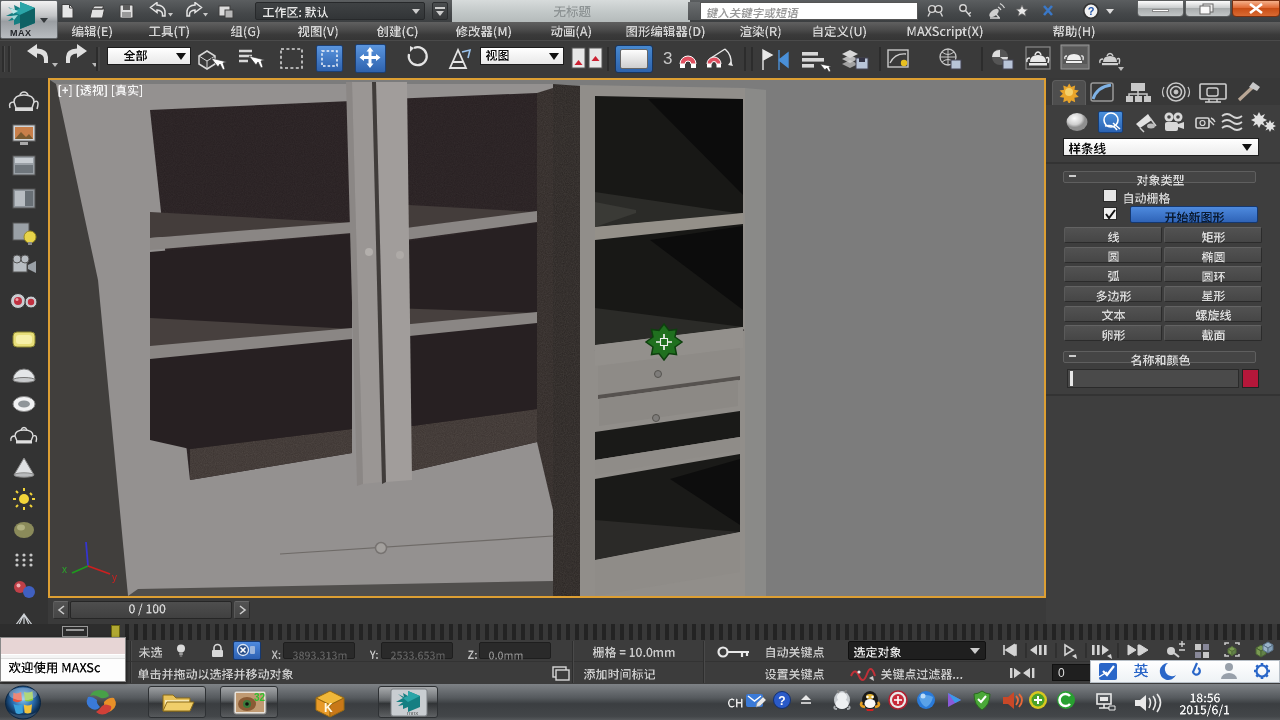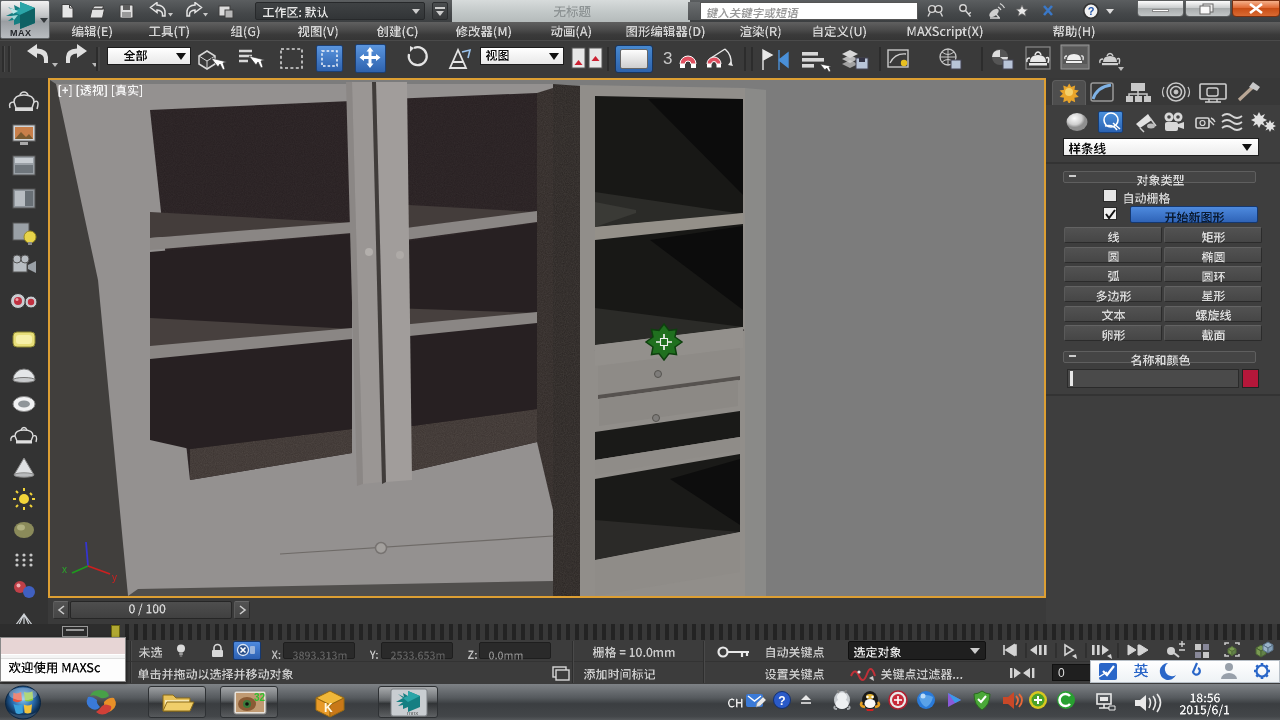--- a/index.html
+++ b/index.html
@@ -7,21 +7,21 @@
 .gb{position:absolute;width:98px;height:16px;background:linear-gradient(#525252,#464646);border:1px solid #2b2b2b;border-top-color:#636363;border-left-color:#5a5a5a;border-radius:2px}
 .btn{background:linear-gradient(#525252,#454545);border:1px solid #2b2b2b;border-top-color:#666;border-left-color:#5a5a5a;border-radius:2px}
 </style></head><body>
 <div id="root">
 
 <div class="abs" style="left:0;top:0;width:1280px;height:22px;background:linear-gradient(#5b5e60,#45484a 60%,#3c3f41)"></div>
 
 <div class="abs" style="left:452px;top:0;width:238px;height:22px;background:linear-gradient(#d7dbdb,#c2c8c8 55%,#b5bbbb)"></div>
 <div class="abs" style="left:688px;top:2px;width:12px;height:18px;background:linear-gradient(#6a6d6f,#505355)"></div>
 
-<div class="abs" style="left:0;top:0;width:50px;height:39px;background:linear-gradient(#f2f2f2,#c2c4c6 40%,#9a9ea2 55%,#b8bcc0);border:1px solid #5f6366;border-radius:2px;z-index:10">
+<div class="abs" style="left:0;top:0;width:58px;height:39px;background:linear-gradient(#f2f2f2,#c2c4c6 40%,#9a9ea2 55%,#b8bcc0);border:1px solid #5f6366;border-radius:2px;z-index:10">
   <svg class="abs" style="left:4px;top:1px" width="32" height="27" viewBox="0 0 32 27">
     <polygon points="15,0 30,6 30,21 15,27 15,21 9,23 9,18 3,19 9,14 1,14 9,10 3,5 10,8 9,3 15,6" fill="#157f82"></polygon>
     <polygon points="15,0 30,6 15,13 9,10 15,6" fill="#2ba5a8"></polygon>
     <polygon points="15,13 30,6 30,21 15,27" fill="#0e6164"></polygon>
     <polygon points="5,6 13,9 8,12" fill="#bfe8e8"></polygon>
         <polygon points="6,14 13,13 9,18" fill="#9fd8d8"></polygon>
   </svg>
   <div class="abs" style="left:9px;top:27px;font-size:9px;font-weight:bold;color:#23262a;letter-spacing:.5px">MAX</div>
   <div class="abs" style="left:39px;top:17px;width:0;height:0;border:4px solid transparent;border-top:5px solid #33373a"></div>
 </div>

